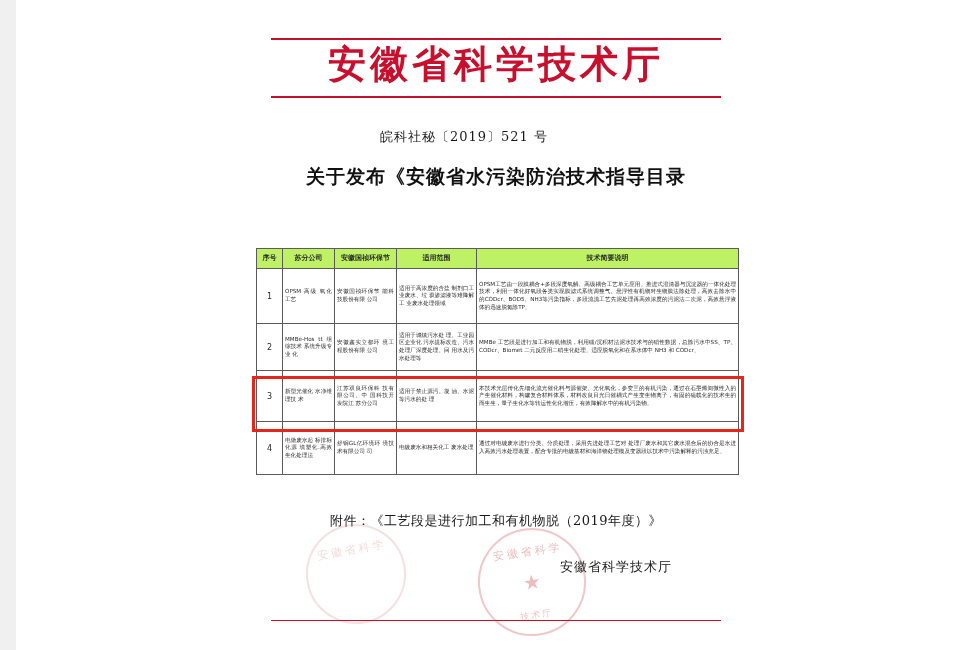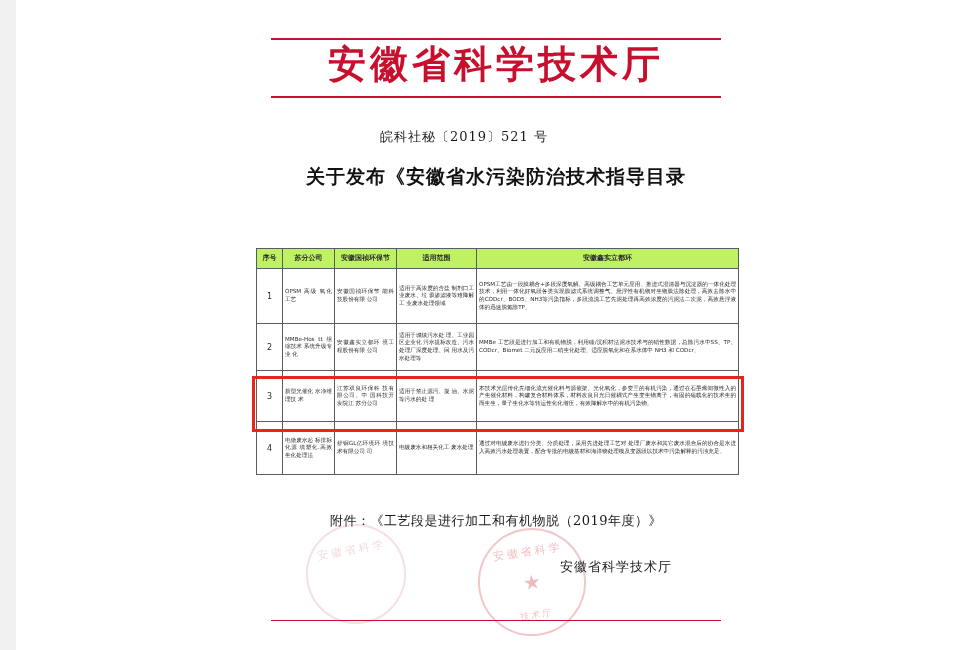--- a/index.html
+++ b/index.html
@@ -269,21 +269,21 @@
           <col class="col-unit">
           <col class="col-scope">
           <col class="col-desc">
       </colgroup>
       <thead>
         <tr>
           <th>序号</th>
           <th>苏分公司</th>
           <th>安徽国祯环保节</th>
           <th>适用范围</th>
-          <th>安徽鑫实立都环</th>
+          <th>技术简要说明</th>
         </tr>
       </thead>
       <tbody>
         <tr class="r1">
           <td class="c-no">1</td>
           <td class="c-name">OPSM 高级 氧化工艺</td>
           <td class="c-unit">安徽国祯环保节 能科技股份有限 公司</td>
           <td class="c-scope">适用于高浓度的含盐 制剂口工业废水、垃 圾渗滤液等难降解工 业废水处理领域</td>
           <td class="c-desc">OPSM工艺由一段膜耦合+多段深度氧解、高级耦合工艺单元应用。推进式澄清器与沉淀器的一体化处理技术，利用一体化好氧段各类实现膜滤式系统调整气、悬浮性有机物对生物膜法除处理，高效去除水中的CODcr、BOD5、NH3等污染指标，多段流流工艺先泥处理再高效浓度的污泥法二次泥，高效悬浮液体的迅速脱氮除TP。</td>
         </tr>

